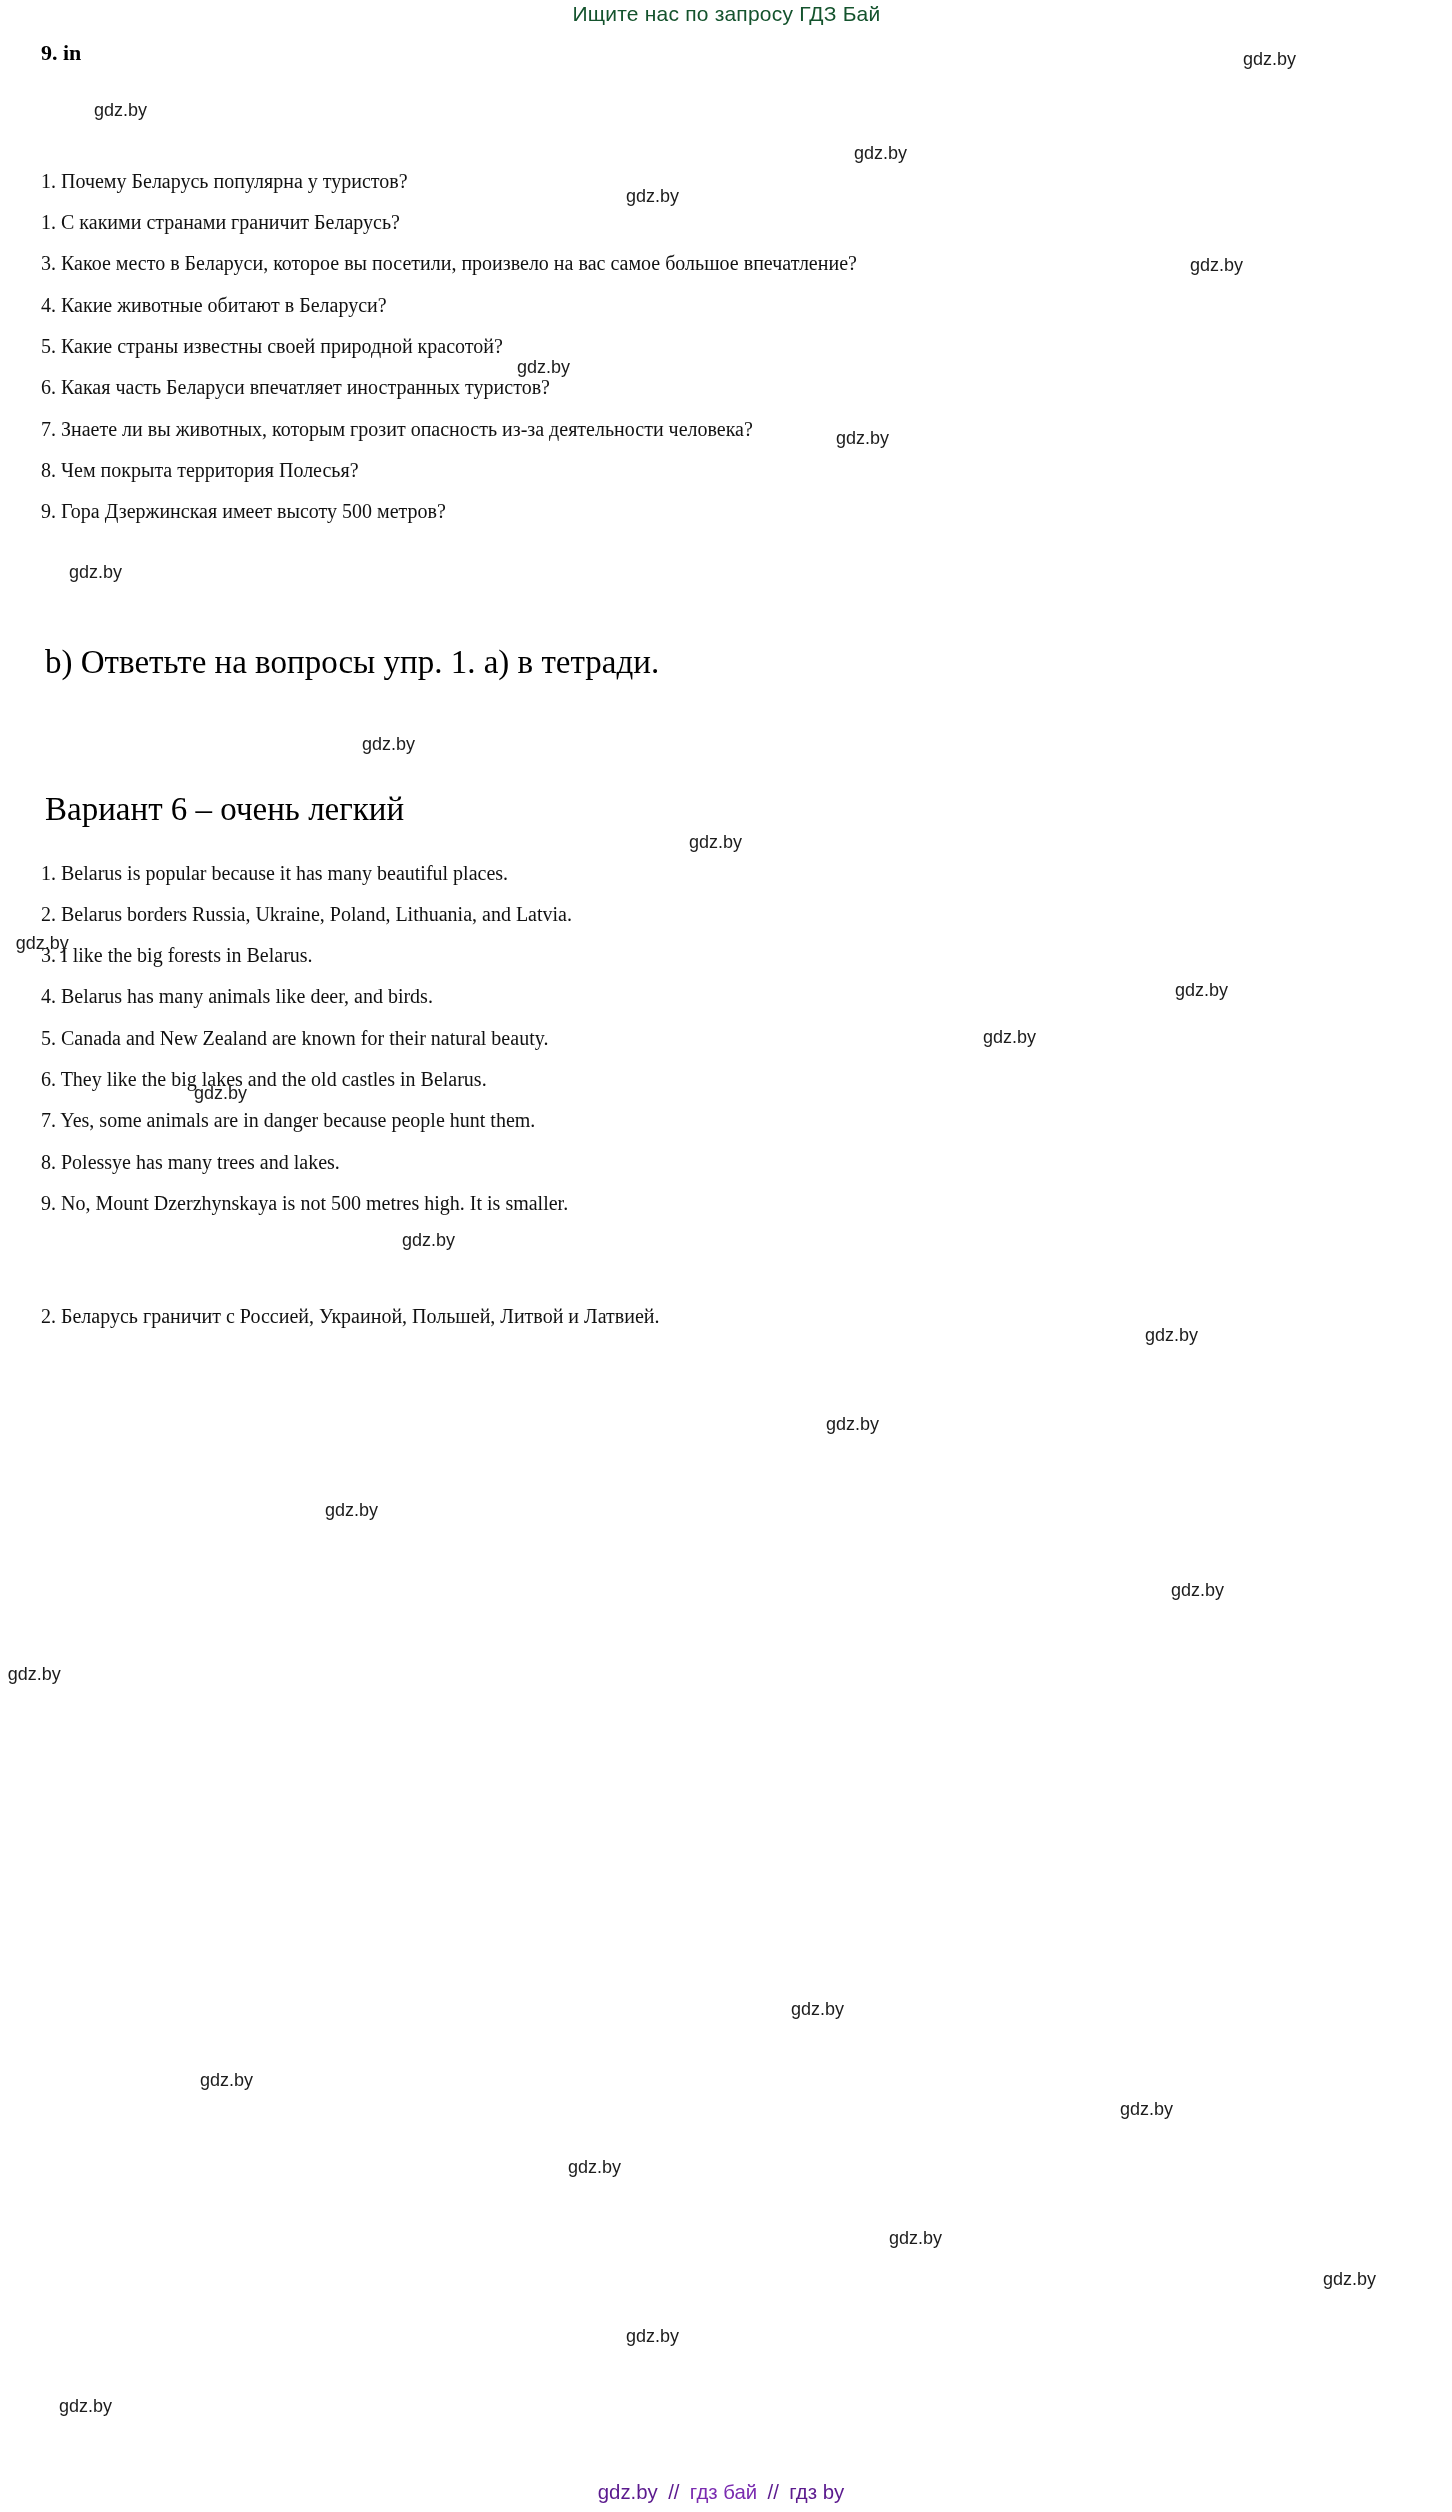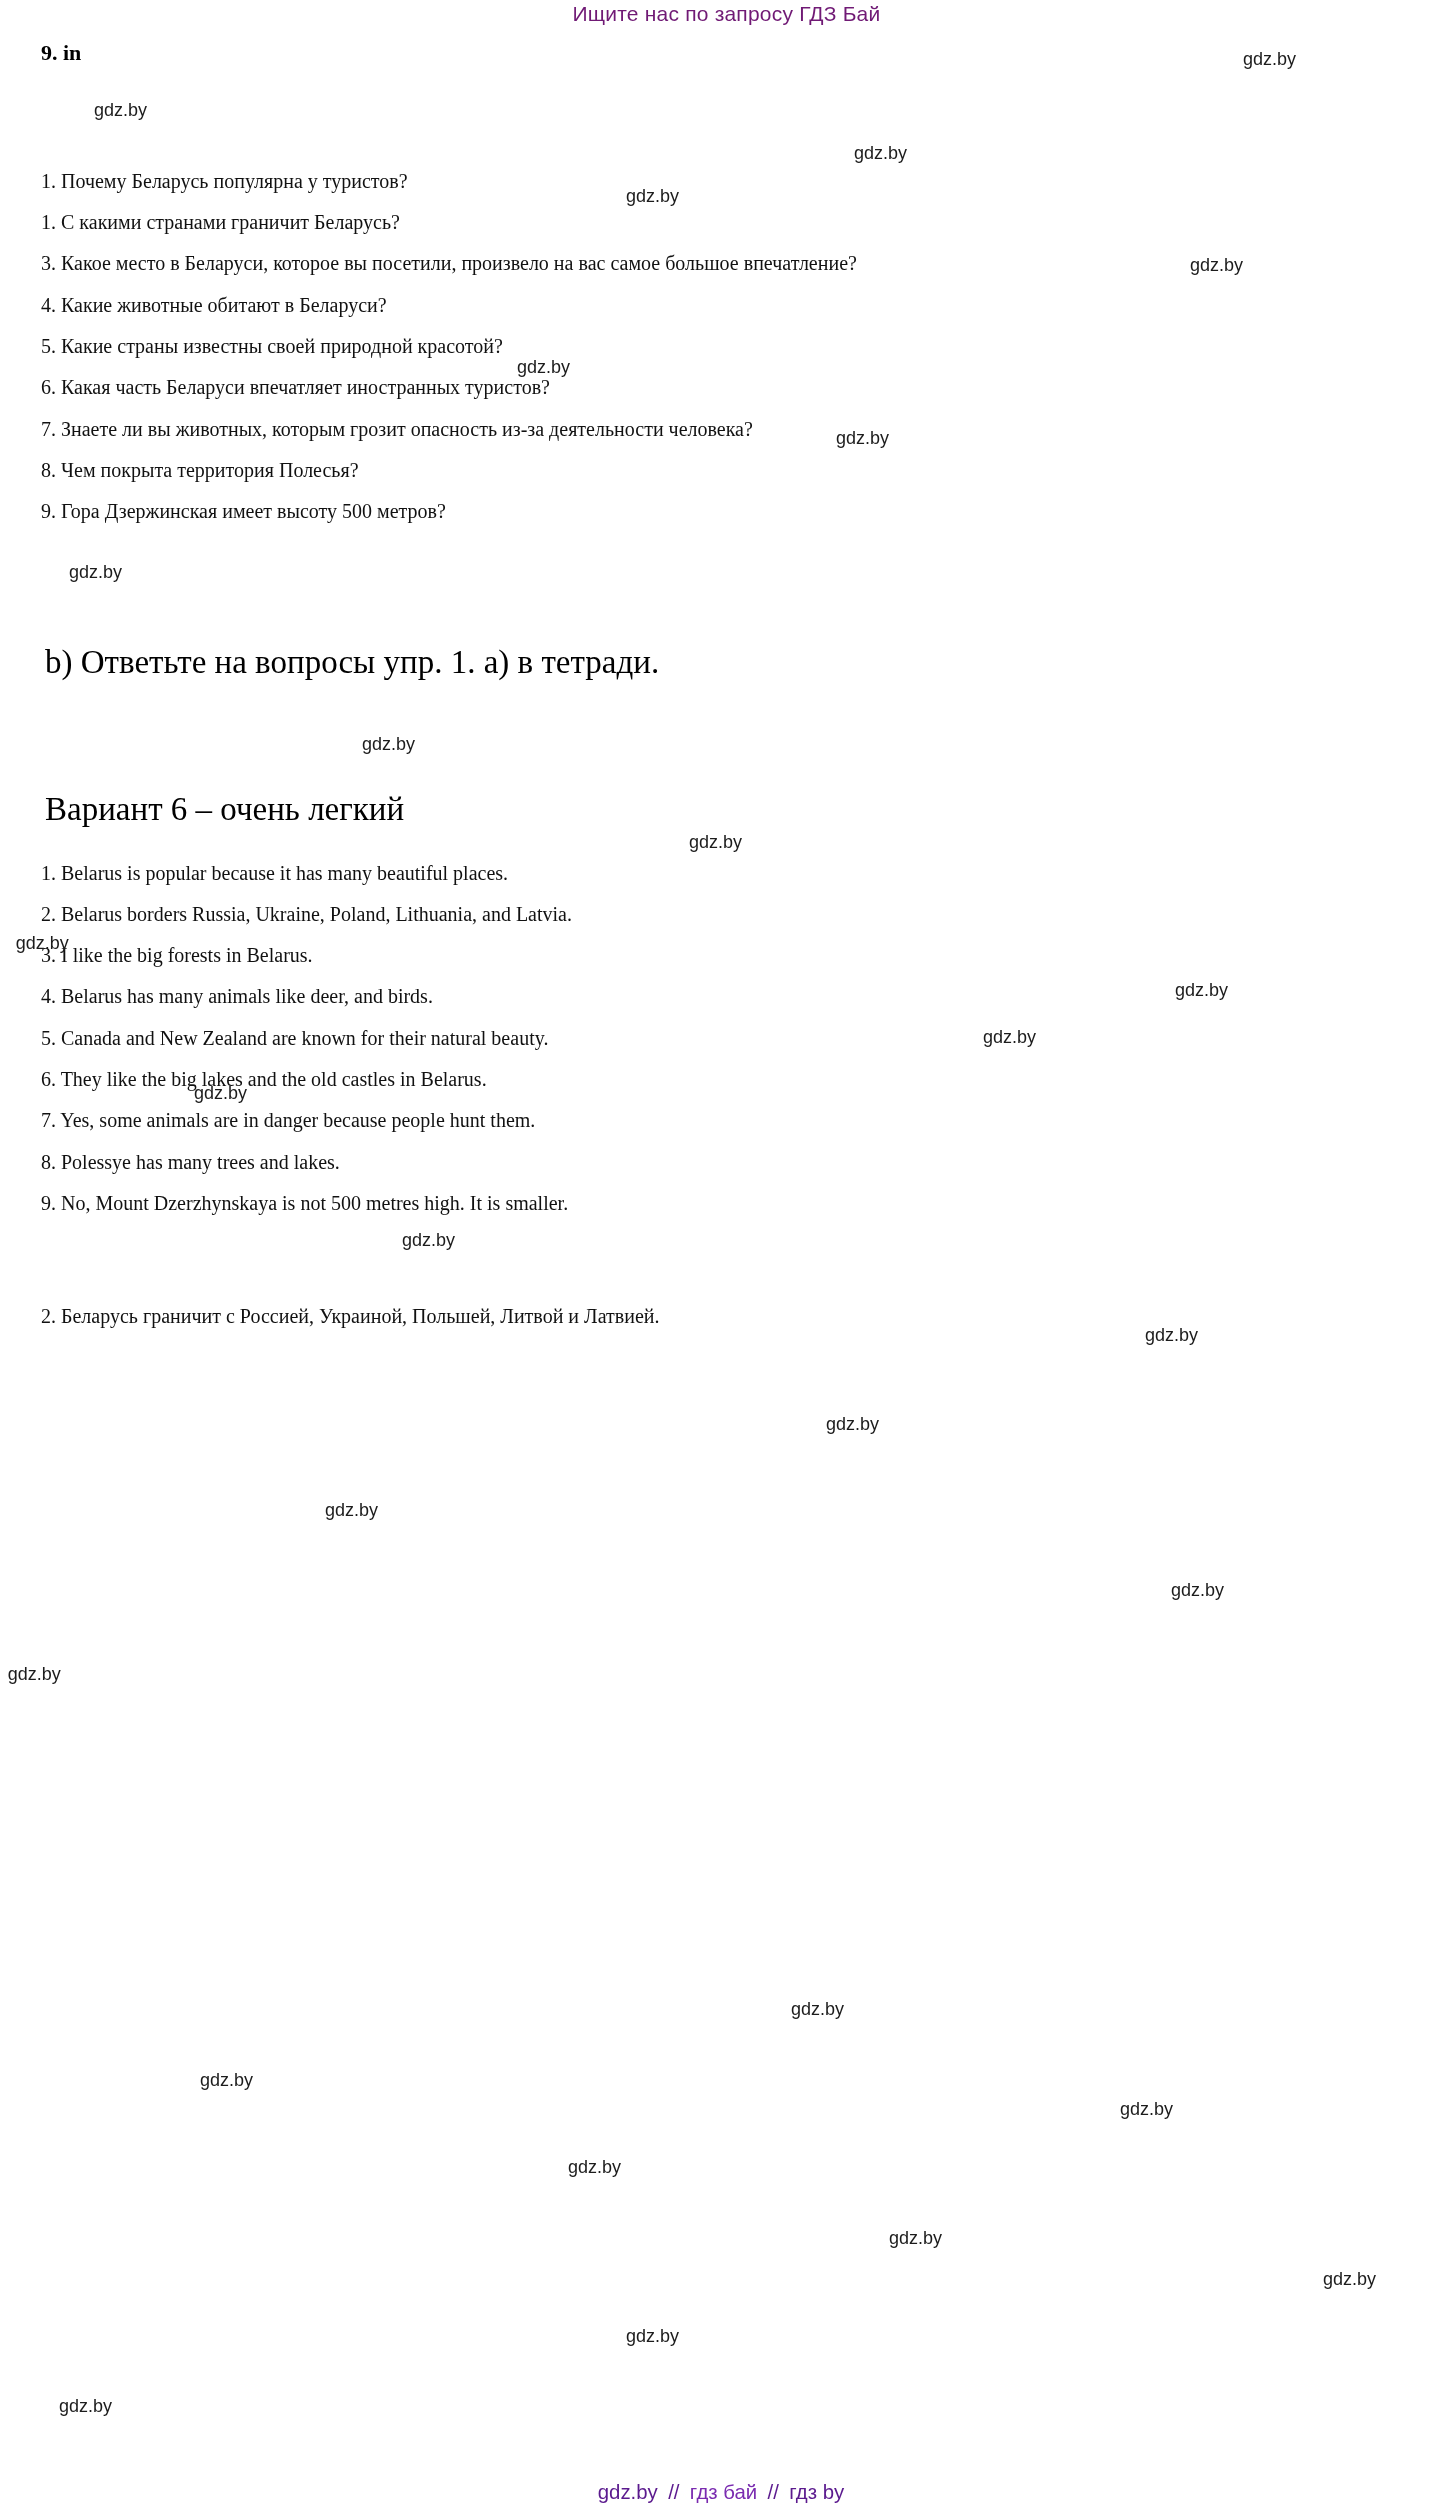--- a/index.html
+++ b/index.html
@@ -98,21 +98,21 @@
   }
   .footer .sep { color: #5b1a8e; padding: 0 4.7px; }
   .footer .seg { color: #5b1a8e; }
   .footer .seg.mid { color: #7a2bb0; }
 </style>
 </head>
 <body>
 
 <div class="page">
 
-  <div class="promo-header" style="color: #701a75;">Ищите нас по запросу ГДЗ Бай</div>
+  <div class="promo-header" style="color: #14532d;">Ищите нас по запросу ГДЗ Бай</div>
 
   <div class="content">
 
     <div class="exercise-head">9. in</div>
 
     <div class="sp-xl"></div>
 
     <div>
       <div class="line">1. Почему Беларусь популярна у туристов?</div>
       <div class="line">1. С какими странами граничит Беларусь?</div>

